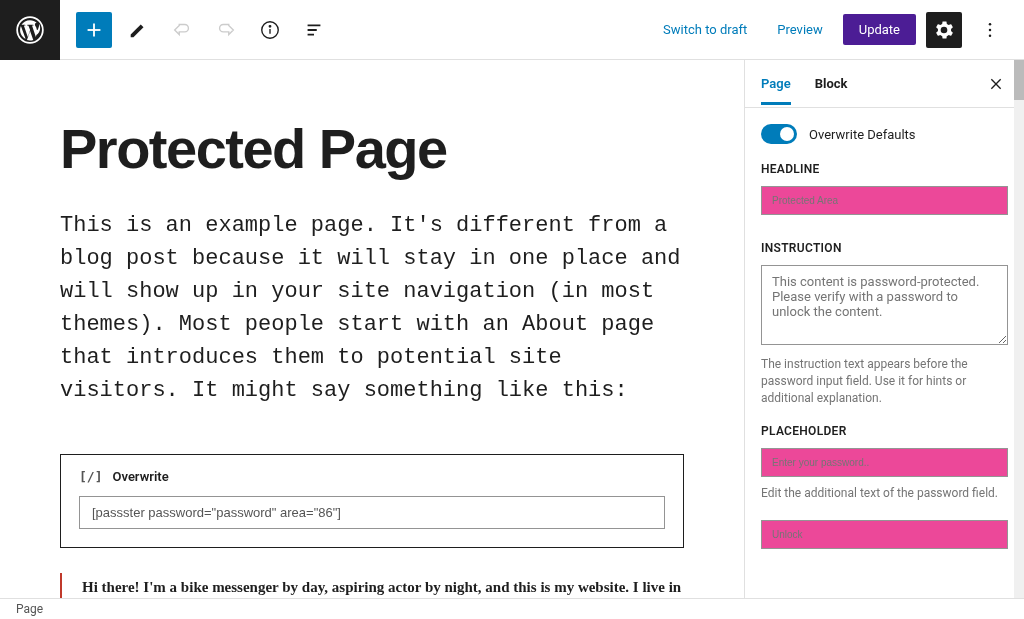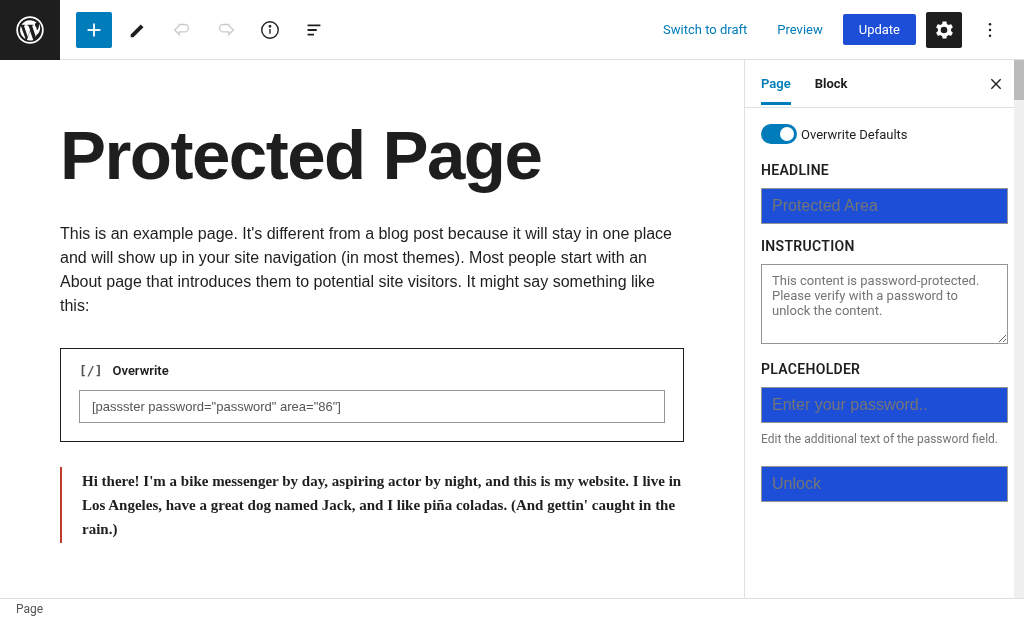--- a/index.html
+++ b/index.html
@@ -9,54 +9,54 @@
 
 .toolbar { height: 60px; display: flex; align-items: center; border-bottom: 1px solid #e0e0e0; }
 .wp-logo { width: 60px; height: 60px; background: #1e1e1e; display: flex; align-items: center; justify-content: center; }
 .wp-logo svg { width: 28px; height: 28px; fill: #fff; }
 .toolbar-left { display: flex; align-items: center; gap: 8px; padding-left: 16px; }
 .btn-add { width: 36px; height: 36px; background: #007cba; color: #fff; display: flex; align-items: center; justify-content: center; border-radius: 2px; cursor: pointer; font-size: 24px; }
 .btn-icon { width: 36px; height: 36px; display: flex; align-items: center; justify-content: center; cursor: pointer; color: #1e1e1e; }
 .btn-icon.disabled { color: #ccc; cursor: default; }
 .toolbar-right { margin-left: auto; display: flex; align-items: center; gap: 10px; padding-right: 16px; }
 .link-btn { color: #007cba; cursor: pointer; padding: 6px 10px; font-size: 13px; }
-.btn-primary { background: #1d4ed8; color: #fff; padding: 8px 16px; border-radius: 2px; cursor: pointer; font-size: 13px; }
+.btn-primary { background: #4c1d95; color: #fff; padding: 8px 16px; border-radius: 2px; cursor: pointer; font-size: 13px; }
 .btn-settings { width: 36px; height: 36px; background: #1e1e1e; color: #fff; display: flex; align-items: center; justify-content: center; border-radius: 2px; cursor: pointer; }
 .btn-more { width: 36px; height: 36px; display: flex; align-items: center; justify-content: center; cursor: pointer; color: #1e1e1e; }
 
 
 .main { flex: 1; display: flex; overflow: hidden; }
 .editor { flex: 1; overflow-y: auto; position: relative; padding: 0 60px; }
 .editor-content { max-width: 660px; margin: 0 auto; padding-top: 60px; }
-.page-title { font-size: 69px; font-weight: 900; letter-spacing: -1.5px; line-height: 1.05; margin-bottom: 30px; font-family: -apple-system, BlinkMacSystemFont, "Helvetica Neue", Arial, sans-serif; }
-.intro-text { font-size: 16px; line-height: 1.5; font-family: Liberation Sans, sans-serif; margin-bottom: 30px; }
+.page-title { font-size: 56px; font-weight: 900; letter-spacing: -1.5px; line-height: 1.05; margin-bottom: 30px; font-family: -apple-system, BlinkMacSystemFont, "Helvetica Neue", Arial, sans-serif; }
+.intro-text { font-size: 22px; line-height: 1.5; font-family: Liberation Mono, monospace; margin-bottom: 47px; }
 .shortcode-block { border: 1px solid #1e1e1e; padding: 14px 18px 18px; margin-bottom: 25px; }
 .shortcode-label { display: flex; align-items: center; gap: 10px; font-size: 13px; font-weight: 600; margin-bottom: 12px; }
 .shortcode-label .brackets { font-family: monospace; font-weight: bold; color: #555; }
 .shortcode-input { width: 100%; border: 1px solid #949494; padding: 8px 12px; font-size: 13px; color: #555; background: #fff; }
 .quote-block { border-left: 2px solid #c0392b; padding: 2px 0 2px 20px; font-size: 15px; line-height: 1.6; font-family: Georgia, serif; font-weight: bold; }
 
 
 .editor::-webkit-scrollbar { width: 10px; }
 .editor::-webkit-scrollbar-thumb { background: #bbb; }
 
 
 .sidebar { width: 280px; border-left: 1px solid #e0e0e0; display: flex; flex-direction: column; overflow: hidden; }
 .sidebar-tabs { display: flex; align-items: center; border-bottom: 1px solid #e0e0e0; height: 48px; padding: 0 16px; }
 .tab { padding: 14px 0; margin-right: 24px; font-size: 13px; font-weight: 700; cursor: pointer; position: relative; color: #1e1e1e; }
 .tab.active { color: #007cba; font-weight: 600; }
 .tab.active::after { content: ""; position: absolute; bottom: 0; left: 0; right: 0; height: 3px; background: #007cba; }
 .sidebar-close { margin-left: auto; cursor: pointer; font-size: 18px; padding: 4px; }
 .sidebar-body { flex: 1; overflow-y: auto; padding: 16px; }
-.toggle-row { display: flex; align-items: center; gap: 4px; margin-bottom: 18px; }
+.toggle-row { display: flex; align-items: center; gap: 12px; margin-bottom: 18px; }
 .toggle { width: 36px; height: 20px; background: #007cba; border-radius: 10px; position: relative; cursor: pointer; }
 .toggle::after { content: ""; position: absolute; width: 14px; height: 14px; background: #fff; border-radius: 50%; top: 3px; right: 3px; }
 .toggle-label { font-size: 13px; color: #1e1e1e; }
-.field-label { font-size: 14px; font-weight: 600; text-transform: uppercase; color: #1e1e1e; margin-bottom: 10px; margin-top: 6px; letter-spacing: 0.3px; }
-.field-input { width: 100%; border: 1px solid #949494; padding: 8px 10px; font-size: 16px; margin-bottom: 8px; background: #1d4ed8; }
+.field-label { font-size: 12px; font-weight: 600; text-transform: uppercase; color: #1e1e1e; margin-bottom: 10px; margin-top: 18px; letter-spacing: 0.3px; }
+.field-input { width: 100%; border: 1px solid #949494; padding: 8px 10px; font-size: 10px; margin-bottom: 8px; background: #ec4899; }
 .field-input::placeholder { color: #757575; }
 .field-textarea { width: 100%; border: 1px solid #949494; padding: 8px 10px; font-size: 13px; margin-bottom: 8px; resize: vertical; height: 80px; font-family: inherit; background: #fff; }
 .field-textarea::placeholder { color: #757575; }
 .field-help { font-size: 12px; color: #757575; line-height: 1.4; margin-bottom: 18px; }
 
 .sidebar-body::-webkit-scrollbar { width: 10px; }
 .sidebar-body::-webkit-scrollbar-thumb { background: #bbb; }
 
 .outer-scroll { position: absolute; right: 0; top: 60px; bottom: 21px; width: 10px; background: #f0f0f0; }
 .outer-scroll-thumb { background: #bbb; width: 100%; height: 40px; }
@@ -162,20 +162,21 @@
         <div class="toggle-row">
           <div class="toggle"></div>
           <div class="toggle-label">Overwrite Defaults</div>
         </div>
 
         <div class="field-label">HEADLINE</div>
         <input class="field-input" type="text" placeholder="Protected Area" style="">
 
         <div class="field-label">INSTRUCTION</div>
         <textarea class="field-textarea" placeholder="This content is password-protected. Please verify with a password to unlock the content." style=""></textarea>
+        <div class="field-help">The instruction text appears before the password input field. Use it for hints or additional explanation.</div>
 
         <div class="field-label">PLACEHOLDER</div>
         <input class="field-input" type="text" placeholder="Enter your password.." style="">
         <div class="field-help">Edit the additional text of the password field.</div>
 
         <input class="field-input" type="text" placeholder="Unlock" style="">
       </div>
     </div>
 
     <div class="outer-scroll">

